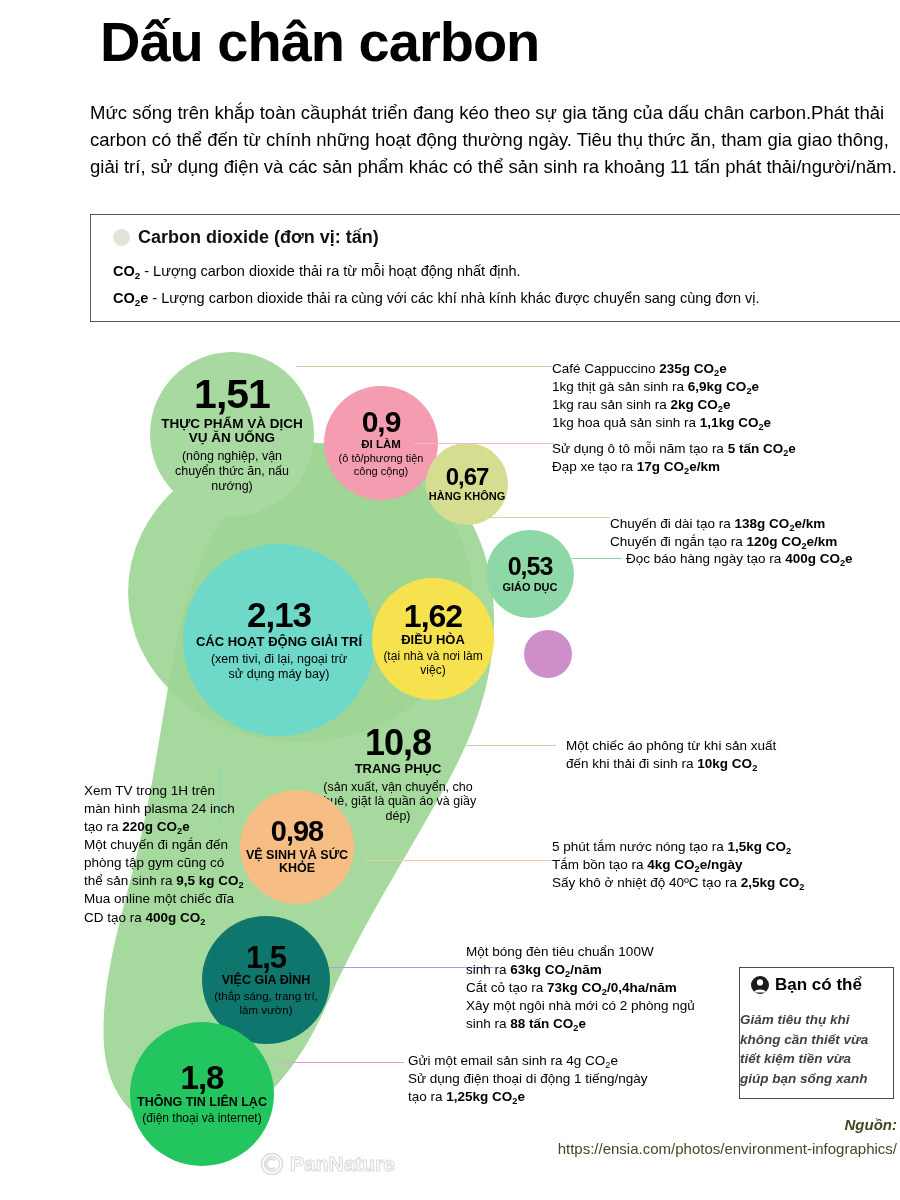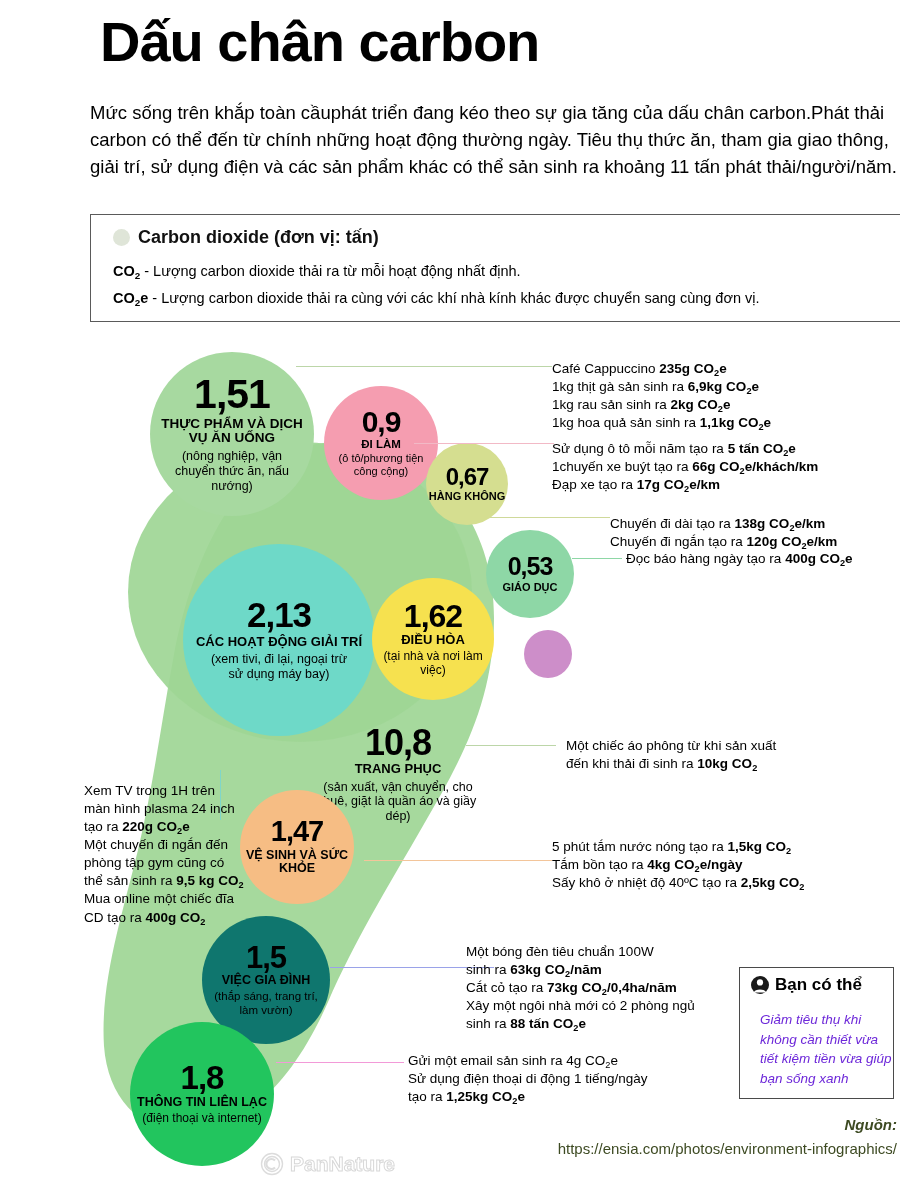--- a/index.html
+++ b/index.html
@@ -66,22 +66,22 @@
   
   .tipbox{
     position:absolute;left:697px;top:967px;width:155px;height:132px;
     border:1px solid #4a4a4a;background:#fff;box-sizing:border-box;
   }
   .tip-head{
     position:absolute;left:10px;top:7px;display:flex;align-items:center;gap:5px;
     font-size:17px;font-weight:bold;color:#000;
   }
   .tip-body{
-    position:absolute;left:20px;top:42px;width:136px;
-    font-size:13.5px;font-style:italic;font-weight:normal;line-height:1.45;color:#6d28d9;
+    position:absolute;left:0;top:42px;width:136px;
+    font-size:13.5px;font-style:italic;font-weight:bold;line-height:1.45;color:#404040;
   }
 
   
   .src-label{
     position:absolute;right:45px;top:1116px;
     font-size:15px;font-weight:bold;font-style:italic;color:#3d4a22;
   }
   .src-url{
     position:absolute;right:45px;top:1140px;
     font-size:15px;color:#3d4a22;
@@ -160,21 +160,21 @@
     <div class="sub" style="font-size:12px;margin-top:2px;width:108px;">(tại nhà và nơi làm việc)</div>
   </div>
 
   <div class="bub" style="left:268px;top:700px;width:176px;height:150px;background:transparent;">
     <div class="val" style="font-size:36px;">10,8</div>
     <div class="cat" style="font-size:13px;margin-top:2px;">TRANG PHỤC</div>
     <div class="sub" style="font-size:12.5px;margin-top:3px;width:168px;">(sản xuất, vận chuyển, cho thuê, giặt là quần áo và giầy dép)</div>
   </div>
 
   <div class="bub" style="left:198px;top:790px;width:114px;height:114px;background:#f6bd84;">
-    <div class="val" style="font-size:29px;">1,47</div>
+    <div class="val" style="font-size:29px;">0,98</div>
     <div class="cat" style="font-size:12.5px;margin-top:3px;width:104px;">VỆ SINH VÀ SỨC KHỎE</div>
   </div>
 
   <div class="bub" style="left:160px;top:916px;width:128px;height:128px;background:#0f766e;">
     <div class="val" style="font-size:31px;">1,5</div>
     <div class="cat" style="font-size:12.5px;margin-top:2px;">VIỆC GIA ĐÌNH</div>
     <div class="sub" style="font-size:11.5px;margin-top:2px;width:118px;">(thắp sáng, trang trí, làm vườn)</div>
   </div>
 
   <div class="bub" style="left:88px;top:1022px;width:144px;height:144px;background:#22c55e;">
@@ -194,21 +194,20 @@
   <div class="lead" style="left:234px;top:1062px;width:128px;background:#f29ad8;"></div>
 
   <div class="anno" style="left:510px;top:360px;" id="a-food">
       <div>Café Cappuccino <b>235g CO<sub>2</sub>e</b></div>
       <div>1kg thịt gà sản sinh ra <b>6,9kg CO<sub>2</sub>e</b></div>
       <div>1kg rau sản sinh ra <b>2kg CO<sub>2</sub>e</b></div>
       <div>1kg hoa quả sản sinh ra <b>1,1kg CO<sub>2</sub>e</b></div>
     </div>
   <div class="anno" style="left:510px;top:440px;" id="a-commute">
       <div>Sử dụng ô tô mỗi năm tạo ra <b>5 tấn CO<sub>2</sub>e</b></div>
-      <div>1chuyến xe buýt tạo ra <b>66g CO<sub>2</sub>e/khách/km</b></div>
       <div>Đạp xe tạo ra <b>17g CO<sub>2</sub>e/km</b></div>
     </div>
   <div class="anno" style="left:568px;top:515px;" id="a-aviation">
       <div>Chuyến đi dài tạo ra <b>138g CO<sub>2</sub>e/km</b></div>
       <div>Chuyến đi ngắn tạo ra <b>120g CO<sub>2</sub>e/km</b></div>
     </div>
   <div class="anno" style="left:584px;top:550px;" id="a-education">
       <div>Đọc báo hàng ngày tạo ra <b>400g CO<sub>2</sub>e</b></div>
     </div>
   <div class="anno" style="left:524px;top:737px;" id="a-clothing">

